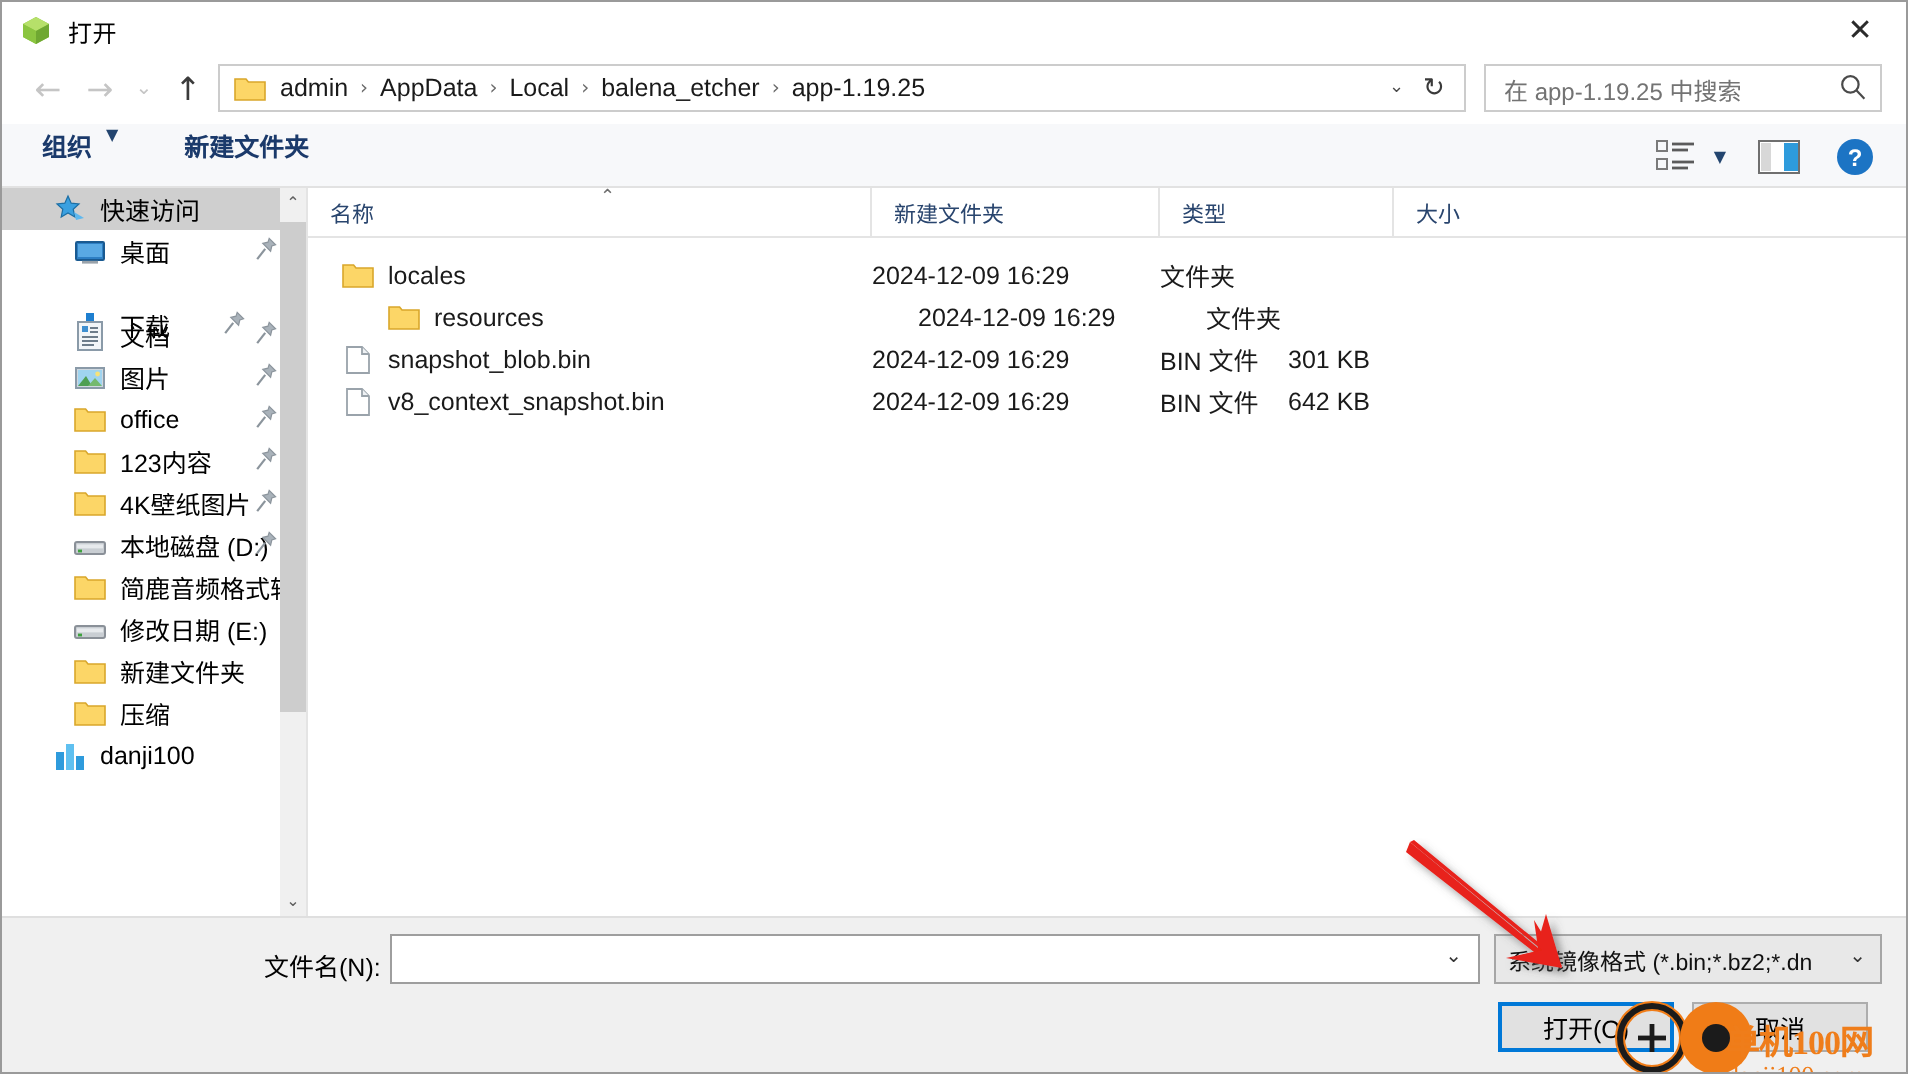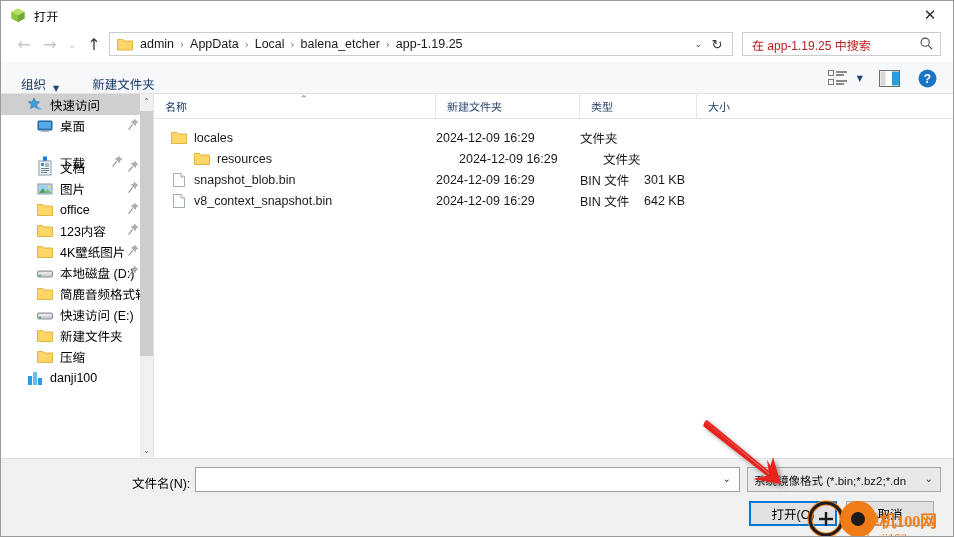--- a/index.html
+++ b/index.html
@@ -88,39 +88,40 @@
     display: flex; align-items: center; justify-content: center;
     font-size: 13px; color: #3a3a3a; font-family: "DejaVu Sans", sans-serif;
   }
   #searchbox {
     position: absolute; left: 741px; top: 31px;
     width: 199px; height: 24px;
     border: 1px solid #cccccc; background: #ffffff;
     display: flex; align-items: center;
   }
   #search-placeholder {
-    font-size: 12px; color: #b91c1c; margin-left: 9px; white-space: nowrap;
+    font-size: 12px; color: #737373; margin-left: 9px; white-space: nowrap;
   }
   #search-icon {
     position: absolute; right: 6px; top: 3px;
     width: 15px; height: 15px;
   }
 
   
   #cmdbar {
     position: absolute; left: 0; top: 61px;
     width: 952px; height: 32px;
     background: #f7f8fa;
     border-bottom: 1px solid #e2e2e2;
     display: flex; align-items: center;
   }
   .cmd-item {
     font-size: 12.5px; color: #1b3a6b;
-    display: flex; align-items: flex-end; height: 30px;
+    display: flex; align-items: flex-start; height: 30px;
     padding: 0 6px;
+    font-weight: bold;
   }
   #cmd-organize { margin-left: 14px; }
   #cmd-organize .tri {
     margin-left: 7px; font-size: 8px; color: #23456f;
     font-family: "DejaVu Sans", sans-serif;
   }
   #cmd-newfolder { margin-left: 21px; }
   #cmd-right {
     position: absolute; right: 8px; top: 0; height: 32px;
     display: flex; align-items: center;
@@ -486,21 +487,21 @@
             <path d="M0.5,2.5 L5.8,2.5 L7,4 L15.5,4 L15.5,13.5 L0.5,13.5 Z" fill="#fcd667" stroke="#d9a72b" stroke-width="0.8"></path>
           </svg></span>
         <span class="nav-label">简鹿音频格式转换</span>
       </div>
       <div class="nav-item" style="top: 210px; position: absolute; left: 0px; width: 152px; padding-left: 36px;">
         <span class="nav-icon"><svg width="16" height="16" viewBox="0 0 16 16">
             <rect x="0.5" y="6" width="15" height="6" rx="1" fill="#c9ced3" stroke="#8a9098"></rect>
             <rect x="1.5" y="7.2" width="13" height="2" fill="#e7eaed"></rect>
             <rect x="2" y="9.8" width="2" height="1.4" fill="#3ea23e"></rect>
           </svg></span>
-        <span class="nav-label">快速访问 (E:)</span>
+        <span class="nav-label">修改日期 (E:)</span>
       </div>
       <div class="nav-item" style="top: 231px; position: absolute; left: 0px; width: 152px; padding-left: 36px;">
         <span class="nav-icon"><svg width="16" height="16" viewBox="0 0 16 16">
             <path d="M0.5,2.5 L5.8,2.5 L7,4 L15.5,4 L15.5,13.5 L0.5,13.5 Z" fill="#fcd667" stroke="#d9a72b" stroke-width="0.8"></path>
           </svg></span>
         <span class="nav-label">新建文件夹</span>
       </div>
       <div class="nav-item" style="top: 252px; position: absolute; left: 0px; width: 152px; padding-left: 36px;">
         <span class="nav-icon"><svg width="16" height="16" viewBox="0 0 16 16">
             <path d="M0.5,2.5 L5.8,2.5 L7,4 L15.5,4 L15.5,13.5 L0.5,13.5 Z" fill="#fcd667" stroke="#d9a72b" stroke-width="0.8"></path>

